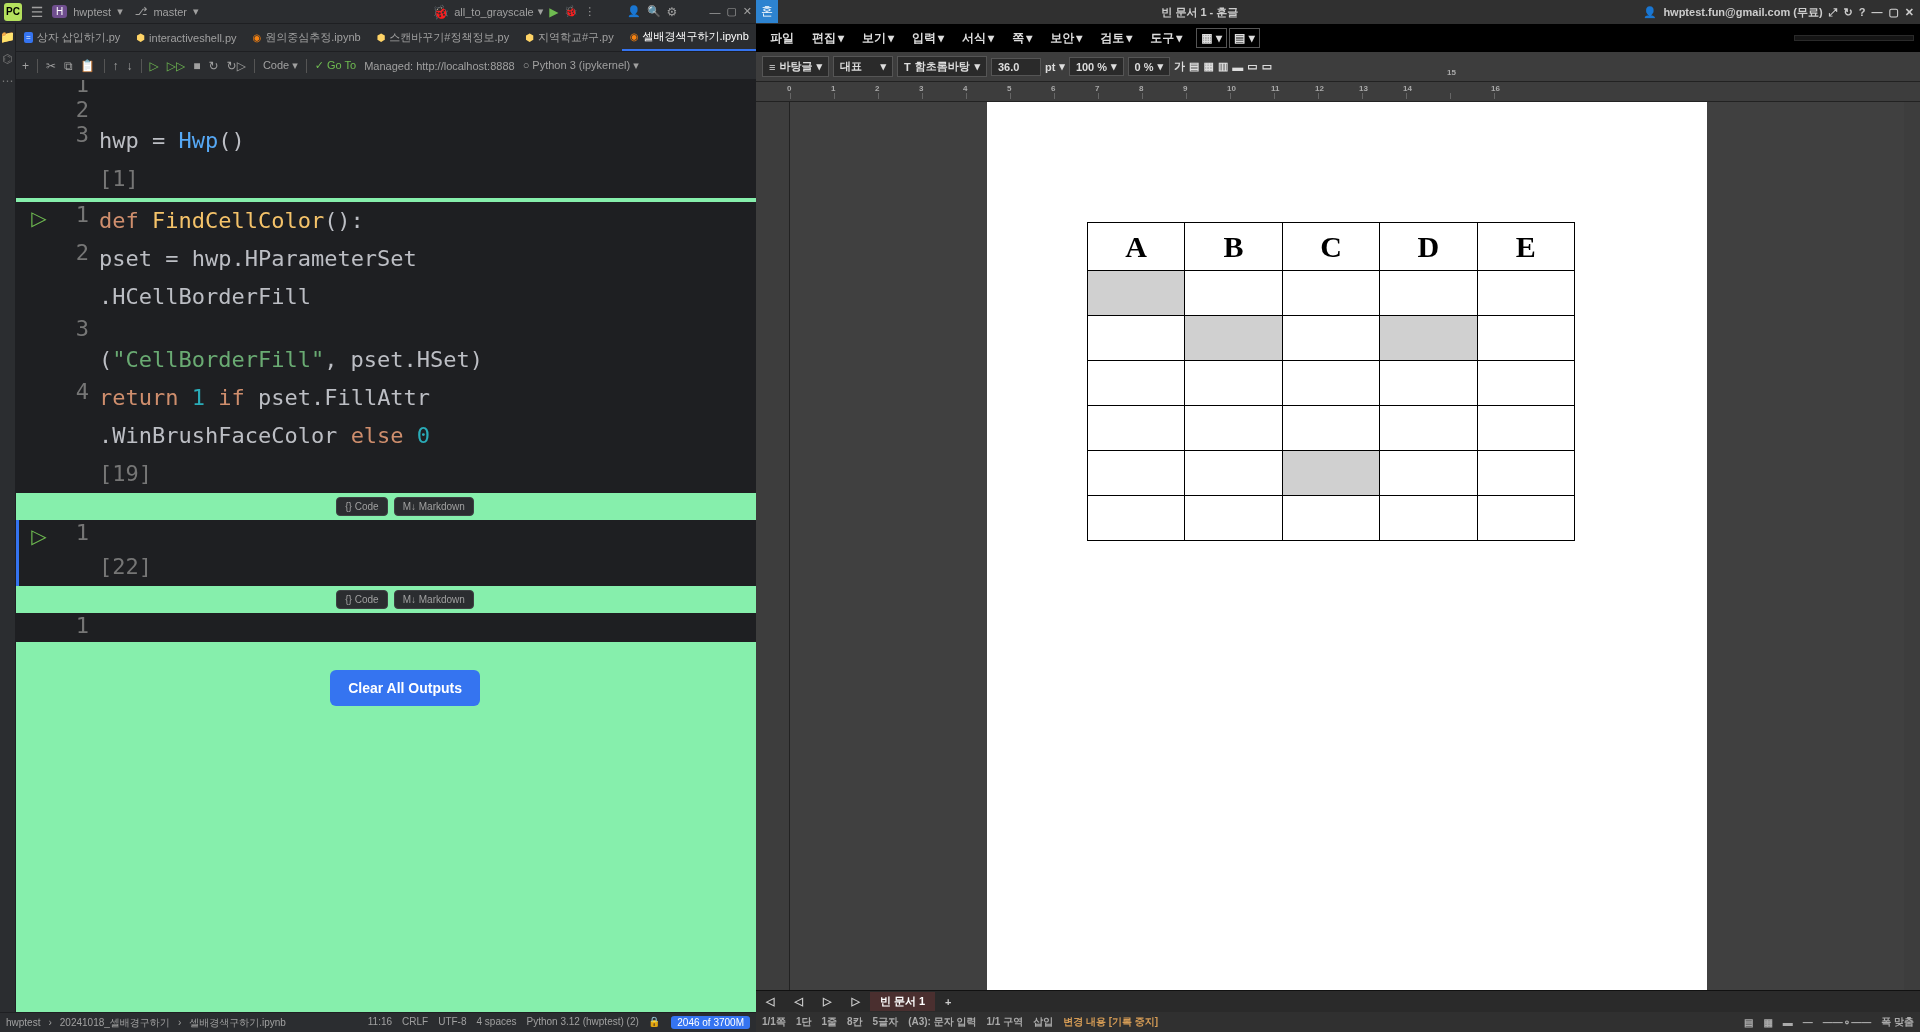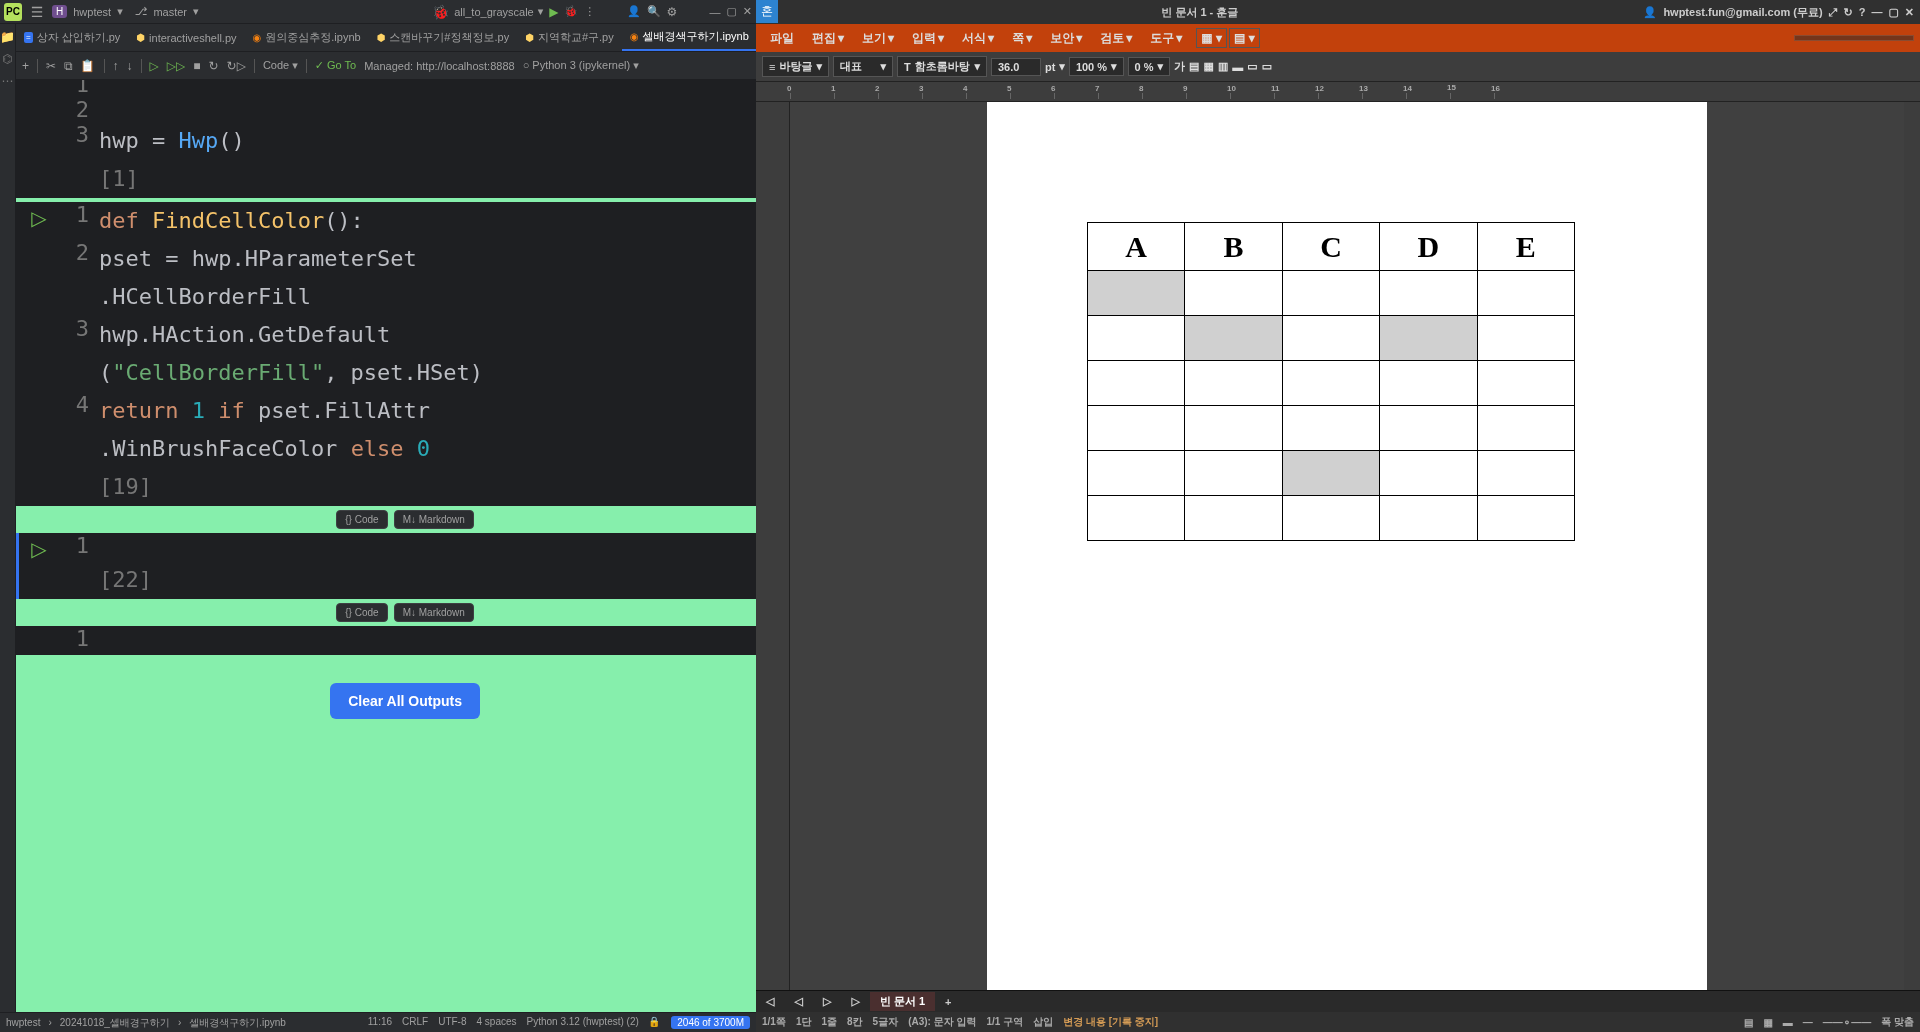--- a/index.html
+++ b/index.html
@@ -61,21 +61,21 @@
 
 
 .pc-status { height: 20px; background: #2b2d30; border-top: 1px solid #1e1f22; display: flex; align-items: center; font-size: 10px; color: #a0a0a0; padding: 0 6px; gap: 8px; }
 .status-right { margin-left:auto; display:flex; gap:10px;}
 .mem-pill { background: #3574f0; padding:1px 6px; border-radius:3px; color:#fff;}
 
 
 .hw-title { height: 24px; background: #303030; color: #ccc; display: flex; align-items: center; font-size: 11px; padding: 0 6px; gap: 6px; }
 .hw-title-c { flex:1; text-align:center; }
 .hw-user { color:#ccc; }
-.hw-menu { height: 28px; background: #c2410c; display: flex; align-items: center; gap: 2px; padding: 0 6px; font-size: 12px; color: #ddd; }
+.hw-menu { height: 28px; background: #000000; display: flex; align-items: center; gap: 2px; padding: 0 6px; font-size: 12px; color: #ddd; }
 .hw-menu-item { padding: 2px 8px; cursor: pointer; display:flex; align-items:center; gap:2px;}
 .hw-format { height: 30px; background: #3d3d3d; display: flex; align-items: center; gap: 4px; padding: 0 6px; font-size: 11px; color: #ddd; border-bottom:1px solid #222;}
 .hw-field { background: #2a2a2a; border: 1px solid #555; padding: 2px 6px; display:flex; align-items:center; gap:4px; min-width:60px;}
 .ruler { height: 20px; background: #3d3d3d; position: relative; border-bottom: 1px solid #222; }
 .ruler-inner { position:absolute; left:34px; right:16px; top:0; bottom:0; display:flex; align-items:center; font-size:8px; color:#aaa;}
 .ruler-tick { position:absolute; border-left:1px solid #666; height:6px; bottom:2px;}
 .hw-canvas-wrap { flex:1; display:flex; background:#404040; }
 .hw-vtool { width: 34px; background: #3d3d3d; border-right:1px solid #222;}
 .hw-canvas { flex:1; overflow:auto; display:flex; justify-content:center; padding-top:0; }
 .hw-page { width: 720px; background:#fff; margin-top:0; padding:120px 100px; min-height:800px;}
@@ -226,21 +226,20 @@
                 <div class="code-area"><span class="id">    pset </span><span class="op">= </span><span class="id">hwp.HParameterSet</span></div>
               </div>
               <div class="cell-row">
                 <div class="run-gutter"></div>
                 <div class="lnum"></div>
                 <div class="code-area"><span class="id">      .HCellBorderFill</span></div>
               </div>
               <div class="cell-row">
                 <div class="run-gutter"></div>
                 <div class="lnum">3</div>
-                <div class="code-area"><span class="id">    hwp.HAction.GetDefault</span></div>
               </div>
               <div class="cell-row">
                 <div class="run-gutter"></div>
                 <div class="lnum"></div>
                 <div class="code-area"><span class="op">      (</span><span class="str">"CellBorderFill"</span><span class="id">, pset.HSet)</span></div>
               </div>
               <div class="cell-row">
                 <div class="run-gutter"></div>
                 <div class="lnum">4</div>
                 <div class="code-area"><span class="id">    </span><span class="kw">return </span><span class="num">1 </span><span class="kw">if </span><span class="id">pset.FillAttr</span></div>
@@ -422,21 +421,21 @@
         <span style="position: absolute; left: 437px; bottom: 8px;">10</span>
         <div class="ruler-tick" style="left: 484px;"></div>
         <span style="position: absolute; left: 481px; bottom: 8px;">11</span>
         <div class="ruler-tick" style="left: 528px;"></div>
         <span style="position: absolute; left: 525px; bottom: 8px;">12</span>
         <div class="ruler-tick" style="left: 572px;"></div>
         <span style="position: absolute; left: 569px; bottom: 8px;">13</span>
         <div class="ruler-tick" style="left: 616px;"></div>
         <span style="position: absolute; left: 613px; bottom: 8px;">14</span>
         <div class="ruler-tick" style="left: 660px;"></div>
-        <span style="position: absolute; left: 657px; bottom: 9px;">15</span>
+        <span style="position: absolute; left: 657px; bottom: 24px;">15</span>
         <div class="ruler-tick" style="left: 704px;"></div>
         <span style="position: absolute; left: 701px; bottom: 8px;">16</span>
       </div>
   </div>
   <div class="hw-canvas-wrap">
     <div class="hw-vtool"></div>
     <div class="hw-canvas">
       <div class="hw-page">
         <table class="hw-table">
           <tbody id="hw-tbody">

